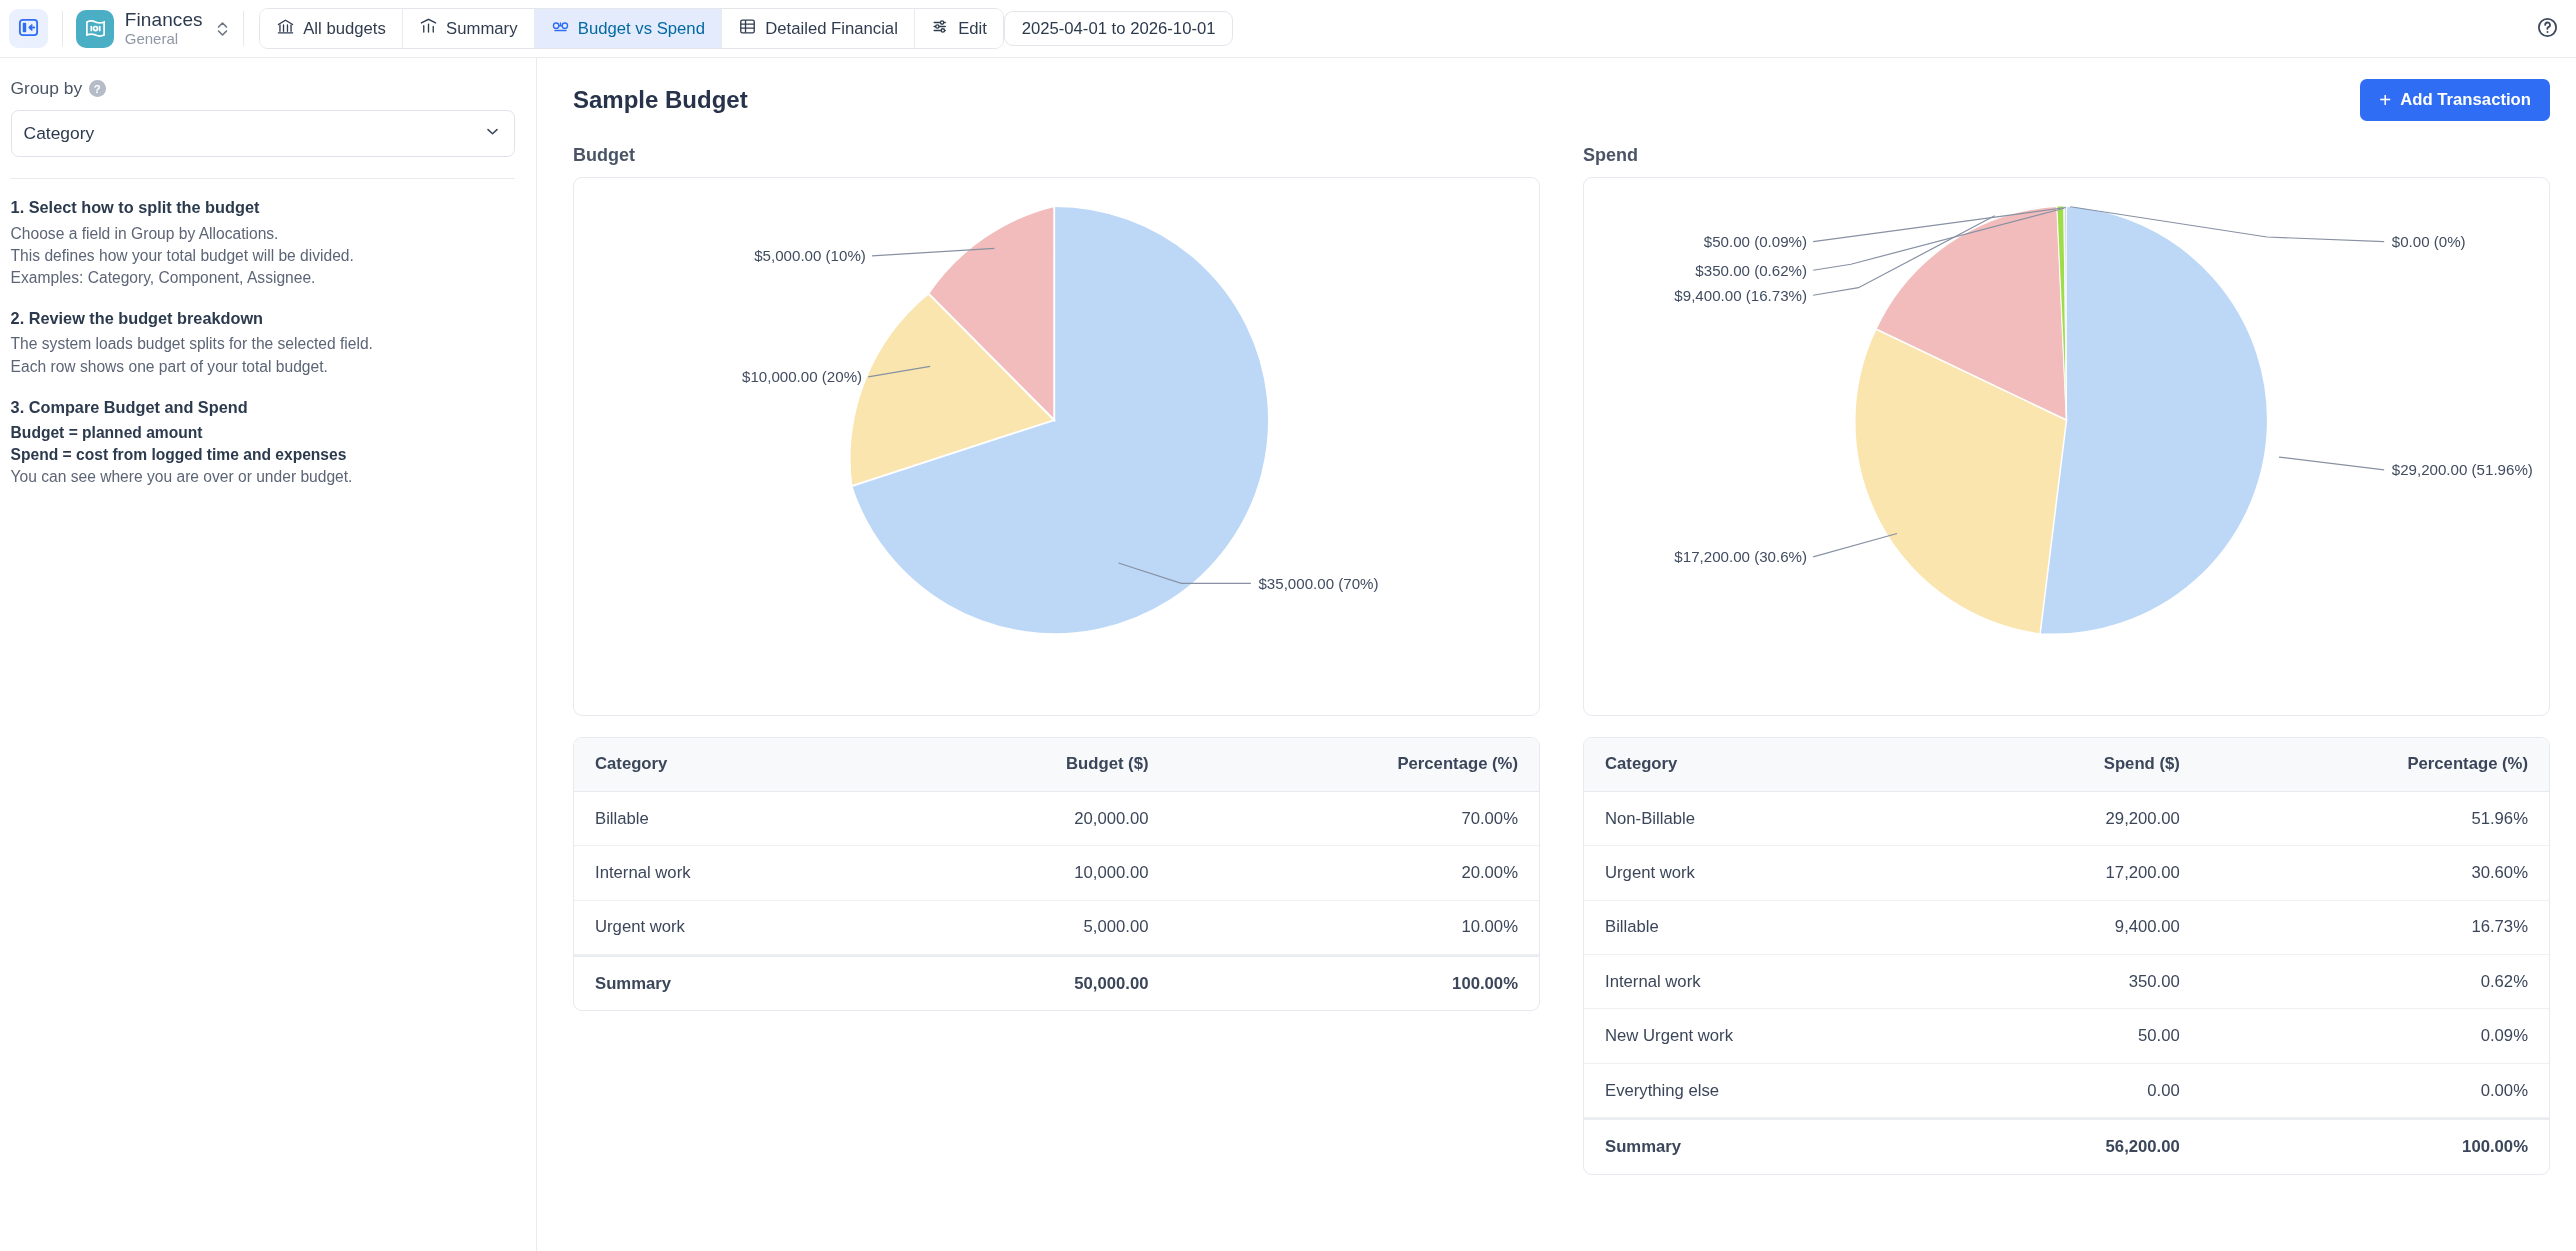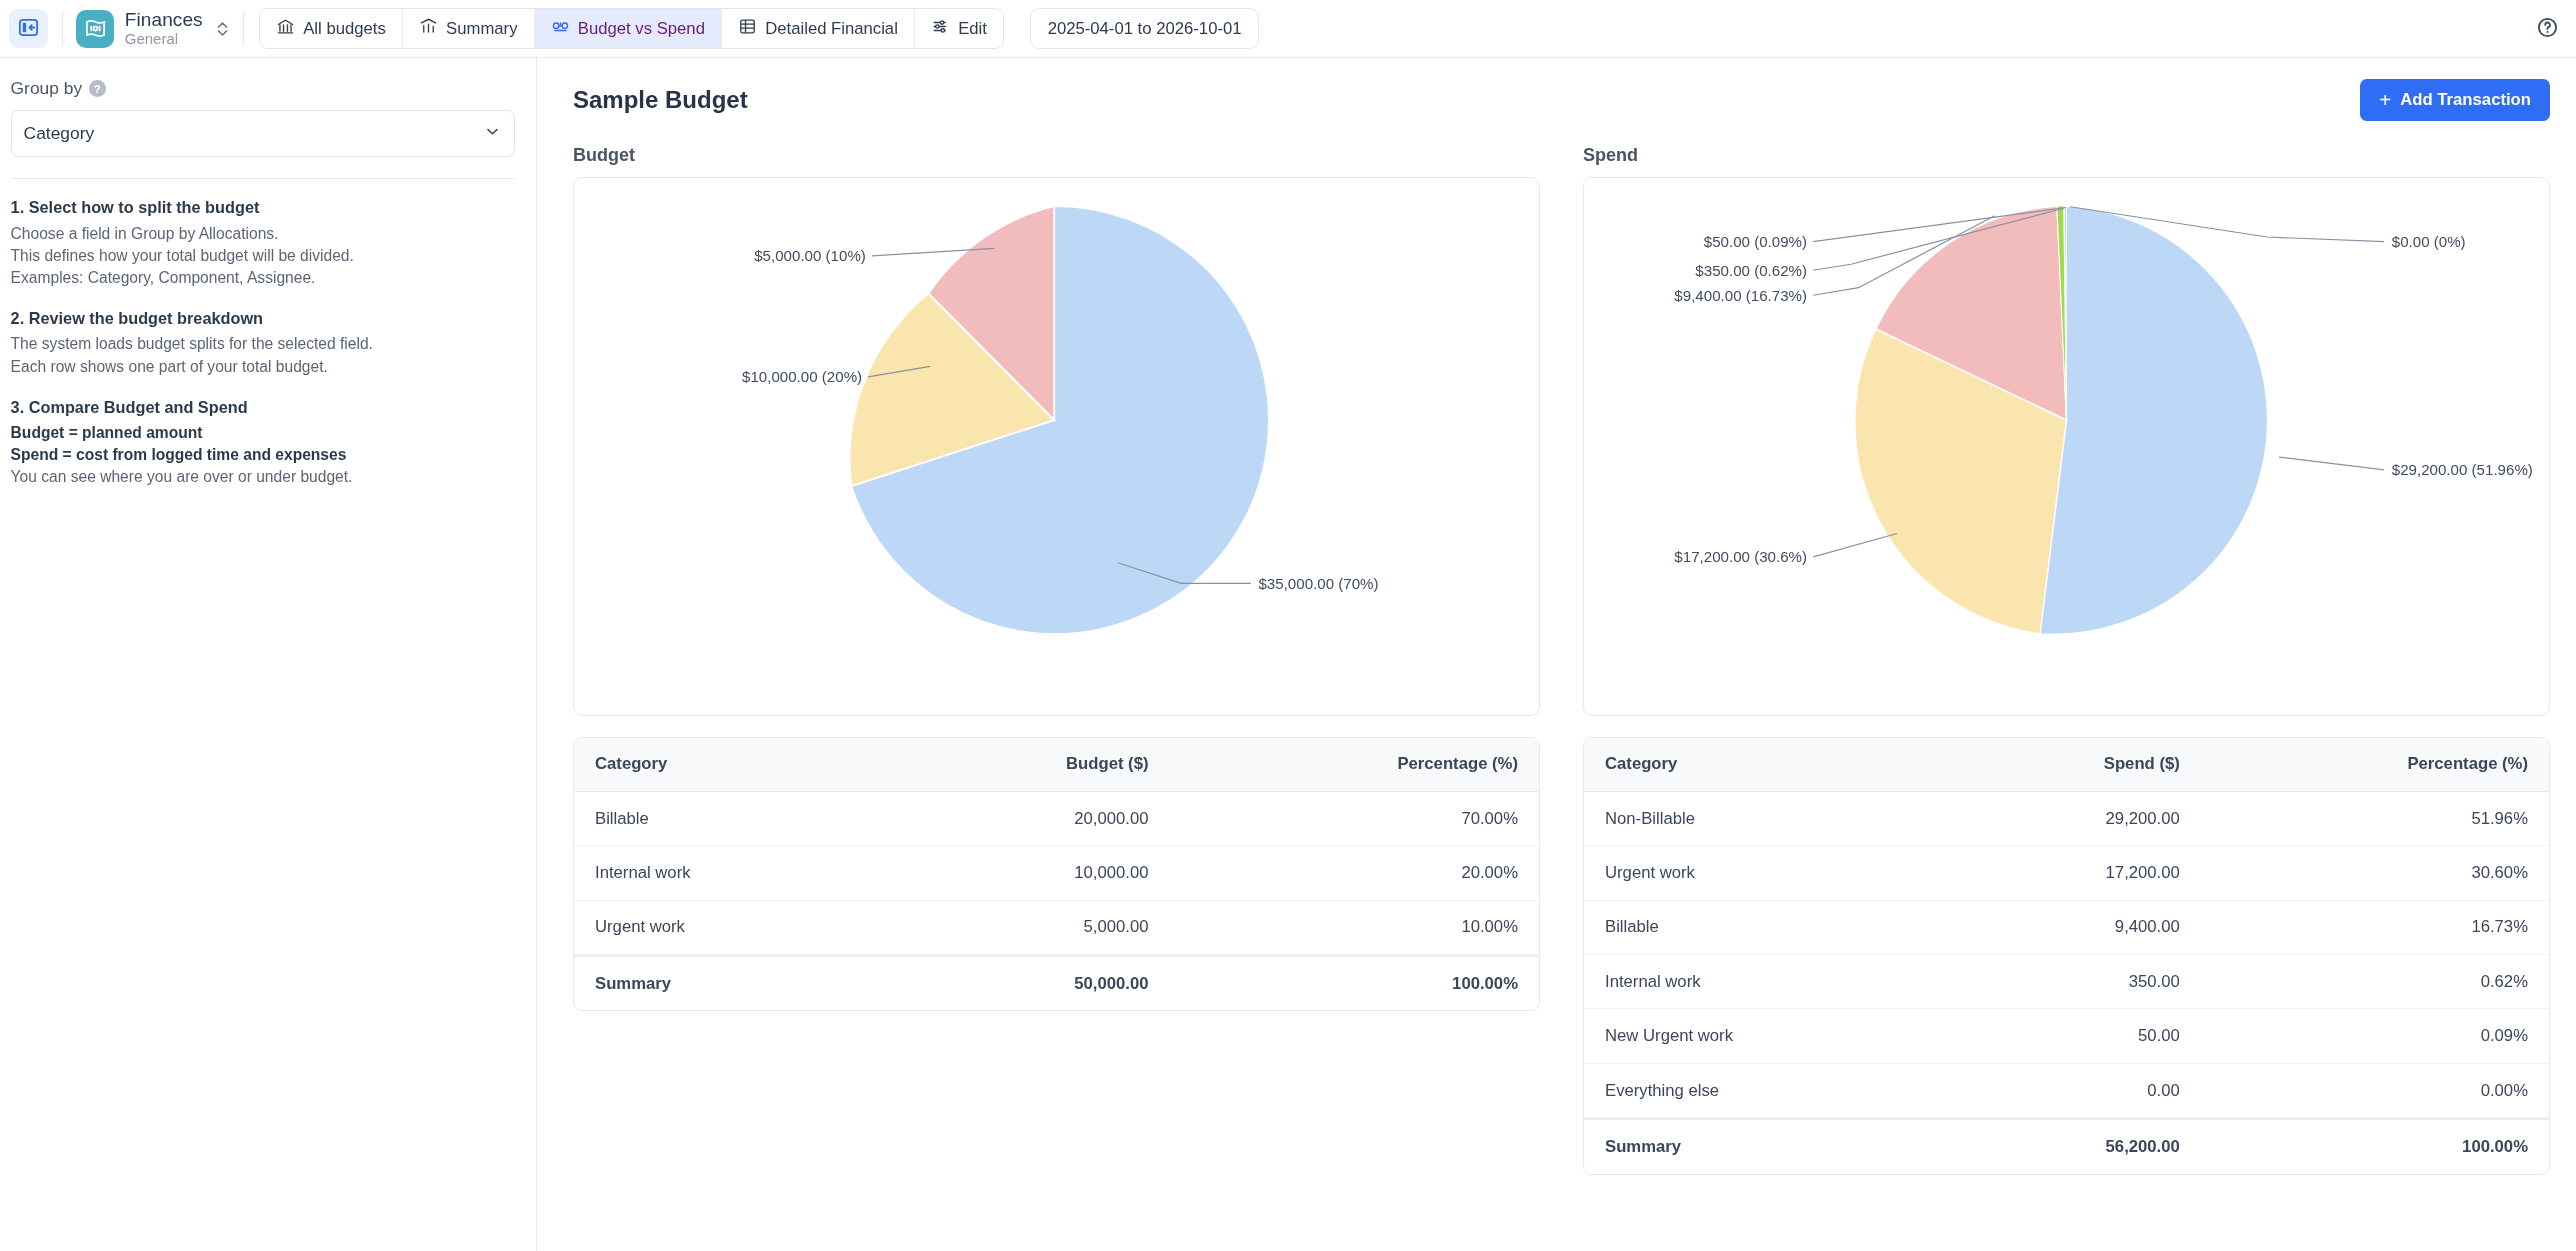--- a/index.html
+++ b/index.html
@@ -55,28 +55,28 @@
     display:flex; align-items:center; gap:8.3px;
     padding: 0 16px;
     height: 100%;
     font-size: 16.7px;
     color: #303c4f;
     border-right: 0.8px solid #e9ebef;
     white-space: nowrap;
     background: #fff;
   }
   .tab:last-child { border-right: none; }
-  .tab.active { background: #e3ebfd; color: #701a75; }
+  .tab.active { background: #e3ebfd; color: #0369a1; }
   .tab.active svg { stroke: #2f6df4; }
 
   .daterange {
-    margin-left: 26px;
+    margin-left: 0;
     border: 0.8px solid #e3e6eb;
     border-radius: 9px;
-    height: 41px;
+    height: 35px;
     display:flex; align-items:center;
     padding: 0 16.7px;
     font-size: 16.7px;
     color: #2c3a4e;
     white-space: nowrap;
   }
   .help-btn { position: absolute; right: 16.7px; top: 50%; transform: translateY(-50%); }
 
   
   .body { display: flex; height: calc(1252px - 58px); }

